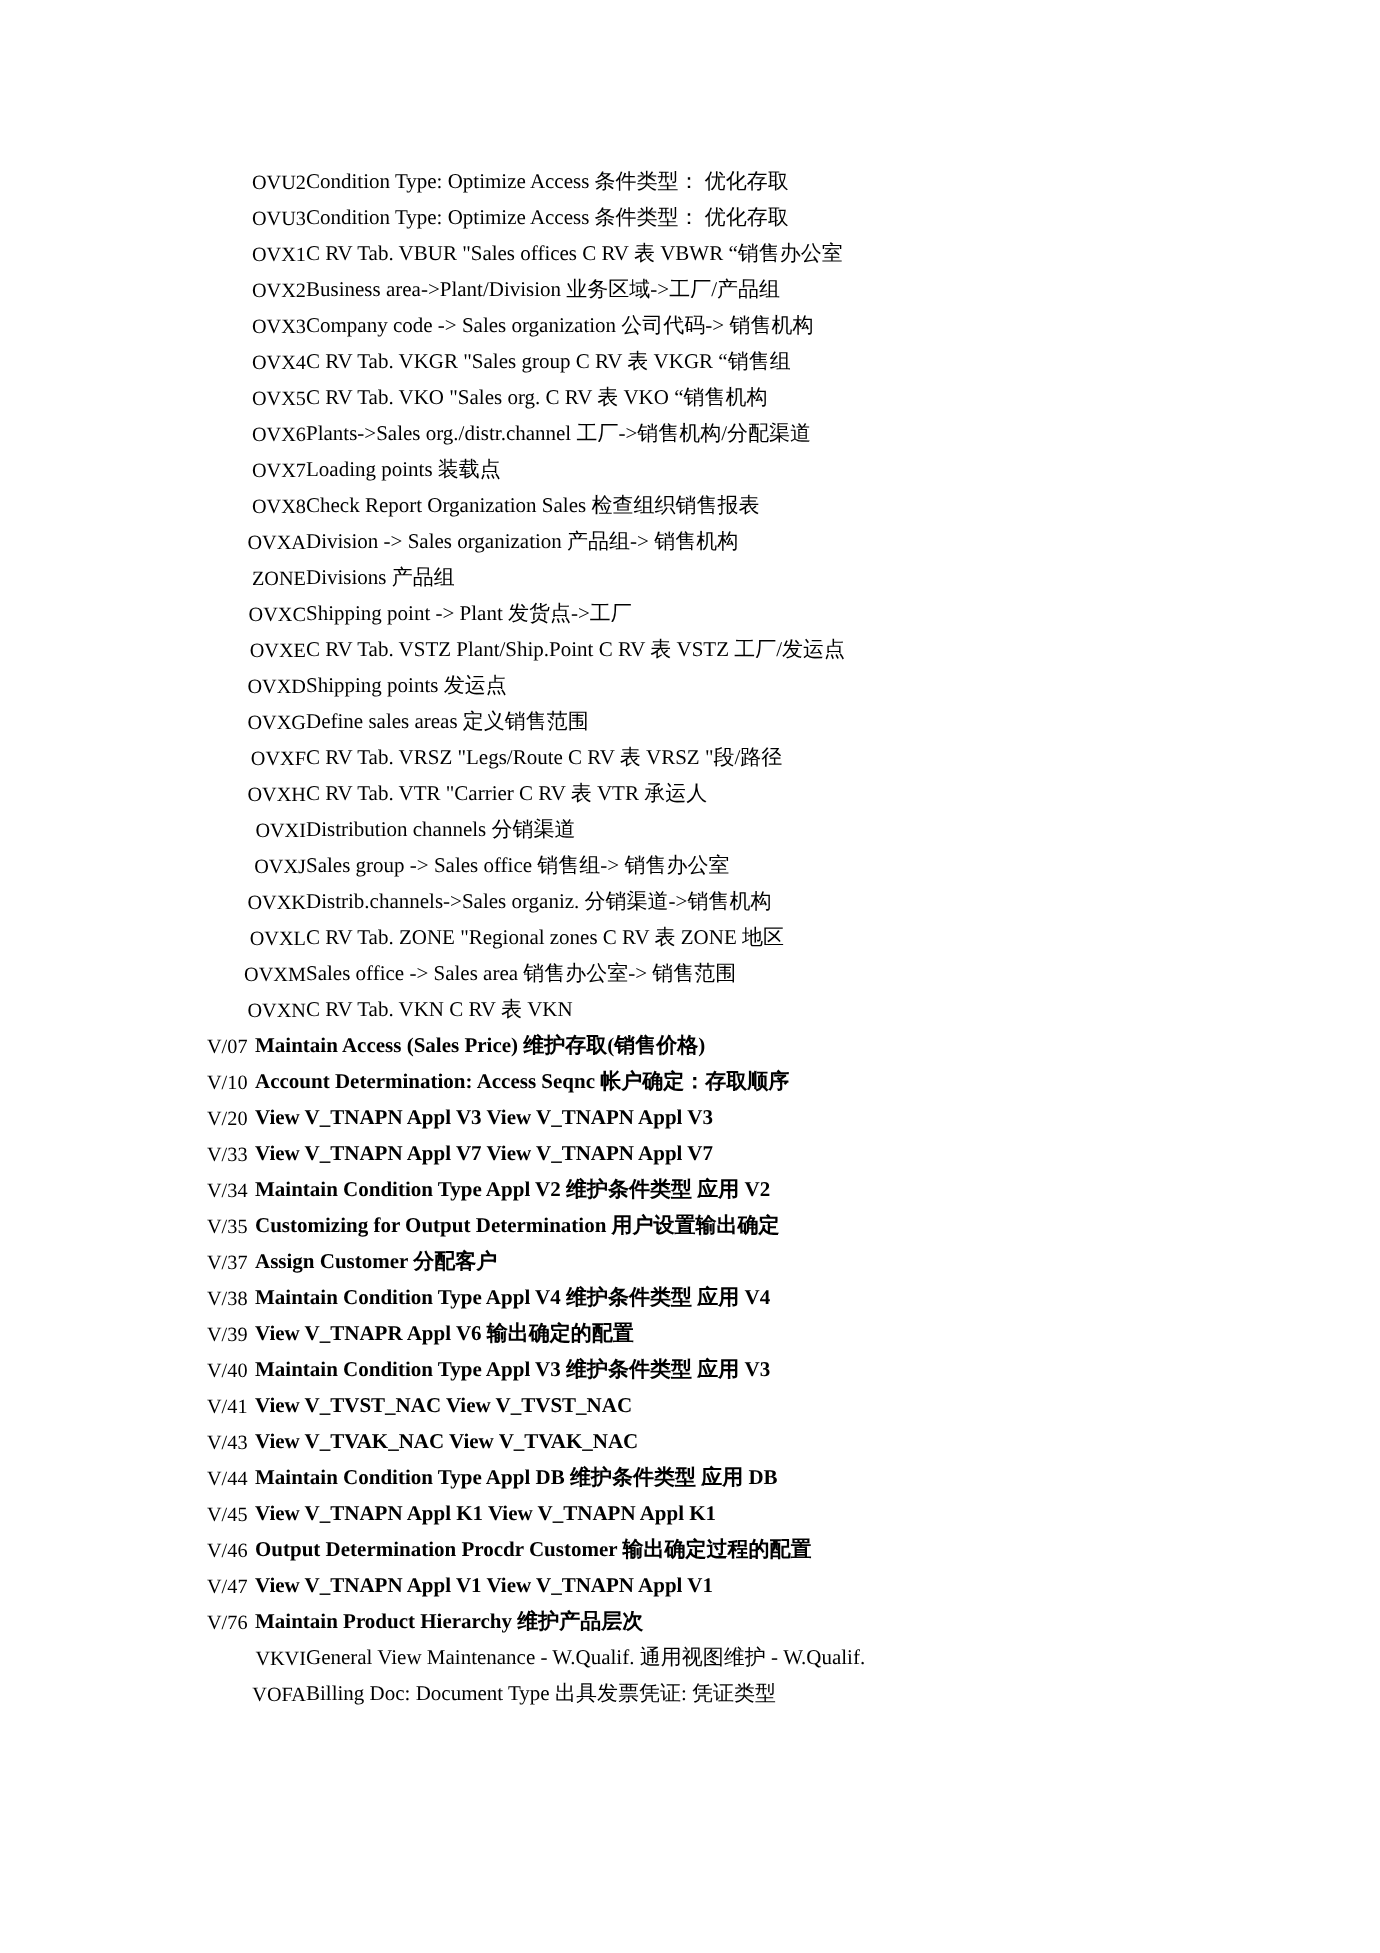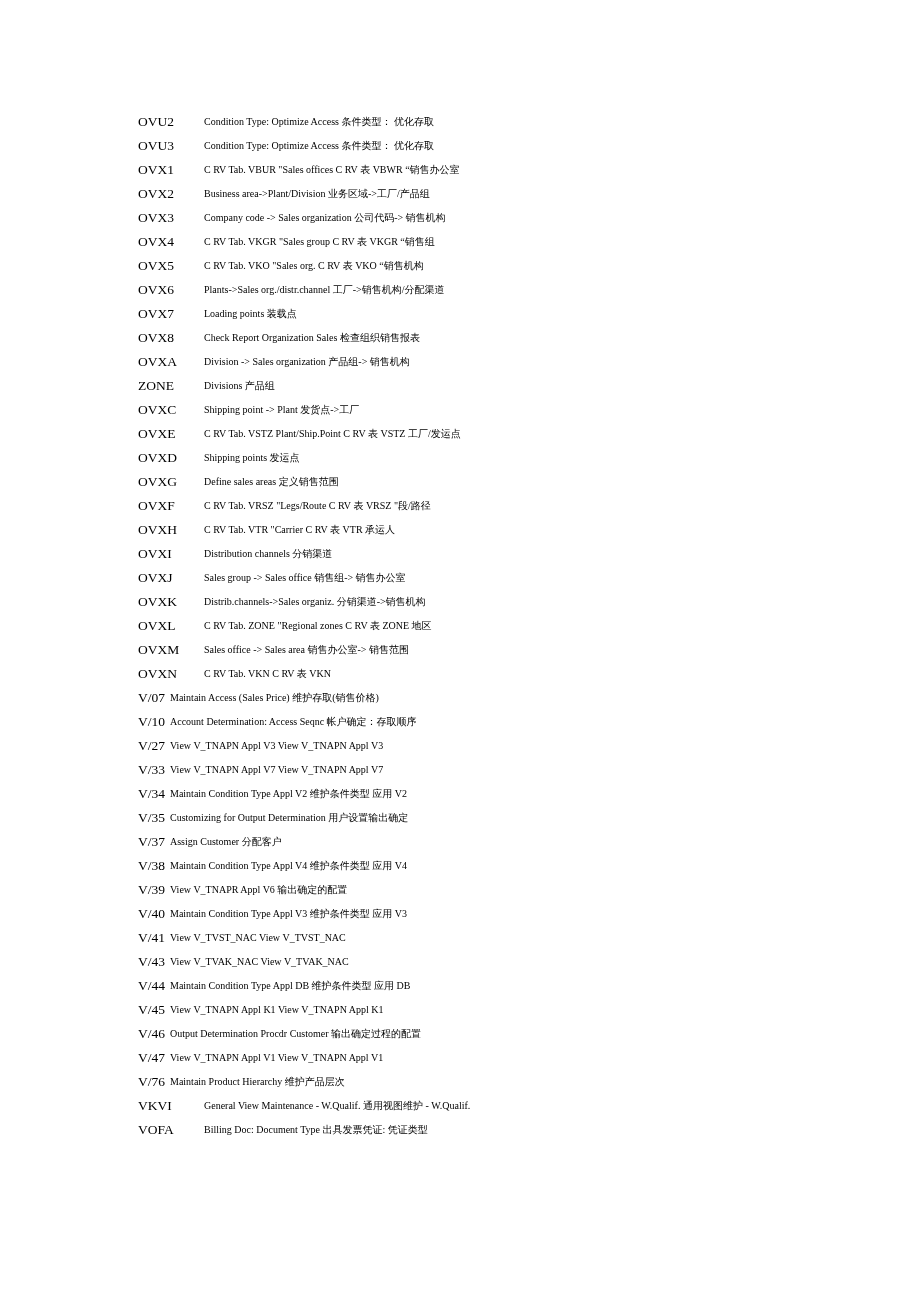--- a/index.html
+++ b/index.html
@@ -33,40 +33,42 @@
     height: 24px;
     line-height: 24px;
     white-space: nowrap;
     font-size: 13.5px;
   }
   
   .row.wide .code {
     display: inline-block;
     width: 66px;
     vertical-align: top;
+    text-align: right;
   }
   .row.wide .desc {
     display: inline-block;
     vertical-align: top;
   }
   
   .row.narrow .code {
     display: inline-block;
     vertical-align: top;
   }
   .row.narrow .desc {
     display: inline-block;
     vertical-align: top;
     padding-left: 5px;
+    font-weight: bold;
   }
   .code {
     font-size: 13.5px;
   }
   .desc {
-    font-size: 10px;
+    font-size: 14px;
   }
 </style>
 </head>
 <body>
 
 <div id="page">
   <ul class="doc-list" id="doc-list">
       <li class="row wide"><span class="code">OVU2</span><span class="desc">Condition Type: Optimize Access  条件类型：  优化存取</span></li>
       <li class="row wide"><span class="code">OVU3</span><span class="desc">Condition Type: Optimize Access  条件类型：  优化存取</span></li>
       <li class="row wide"><span class="code">OVX1</span><span class="desc">C RV Tab. VBUR          "Sales offices C RV  表  VBWR    “销售办公室</span></li>
@@ -86,21 +88,21 @@
       <li class="row wide"><span class="code">OVXF</span><span class="desc">C RV Tab. VRSZ          "Legs/Route C RV  表  VRSZ     "段/路径</span></li>
       <li class="row wide"><span class="code">OVXH</span><span class="desc">C RV Tab. VTR           "Carrier C RV  表  VTR        承运人</span></li>
       <li class="row wide"><span class="code">OVXI</span><span class="desc">Distribution channels  分销渠道</span></li>
       <li class="row wide"><span class="code">OVXJ</span><span class="desc">Sales group -&gt; Sales office  销售组-&gt;  销售办公室</span></li>
       <li class="row wide"><span class="code">OVXK</span><span class="desc">Distrib.channels-&gt;Sales organiz.  分销渠道-&gt;销售机构</span></li>
       <li class="row wide"><span class="code">OVXL</span><span class="desc">C RV Tab. ZONE          "Regional zones C RV  表  ZONE      地区</span></li>
       <li class="row wide"><span class="code">OVXM</span><span class="desc">Sales office -&gt; Sales area  销售办公室-&gt;  销售范围</span></li>
       <li class="row wide"><span class="code">OVXN</span><span class="desc">C RV Tab. VKN C RV  表  VKN</span></li>
       <li class="row narrow"><span class="code">V/07</span><span class="desc">Maintain Access (Sales Price)  维护存取(销售价格)</span></li>
       <li class="row narrow"><span class="code">V/10</span><span class="desc">Account Determination: Access Seqnc  帐户确定：存取顺序</span></li>
-      <li class="row narrow"><span class="code">V/27</span><span class="desc">View V_TNAPN Appl V3 View V_TNAPN Appl V3</span></li>
+      <li class="row narrow"><span class="code">V/20</span><span class="desc">View V_TNAPN Appl V3 View V_TNAPN Appl V3</span></li>
       <li class="row narrow"><span class="code">V/33</span><span class="desc">View V_TNAPN Appl V7 View V_TNAPN Appl V7</span></li>
       <li class="row narrow"><span class="code">V/34</span><span class="desc">Maintain Condition Type Appl V2  维护条件类型  应用  V2</span></li>
       <li class="row narrow"><span class="code">V/35</span><span class="desc">Customizing for Output Determination  用户设置输出确定</span></li>
       <li class="row narrow"><span class="code">V/37</span><span class="desc">Assign Customer  分配客户</span></li>
       <li class="row narrow"><span class="code">V/38</span><span class="desc">Maintain Condition Type Appl V4  维护条件类型  应用  V4</span></li>
       <li class="row narrow"><span class="code">V/39</span><span class="desc">View V_TNAPR Appl V6  输出确定的配置</span></li>
       <li class="row narrow"><span class="code">V/40</span><span class="desc">Maintain Condition Type Appl V3  维护条件类型  应用  V3</span></li>
       <li class="row narrow"><span class="code">V/41</span><span class="desc">View V_TVST_NAC View V_TVST_NAC</span></li>
       <li class="row narrow"><span class="code">V/43</span><span class="desc">View V_TVAK_NAC View V_TVAK_NAC</span></li>
       <li class="row narrow"><span class="code">V/44</span><span class="desc">Maintain Condition Type Appl DB  维护条件类型  应用  DB</span></li>

